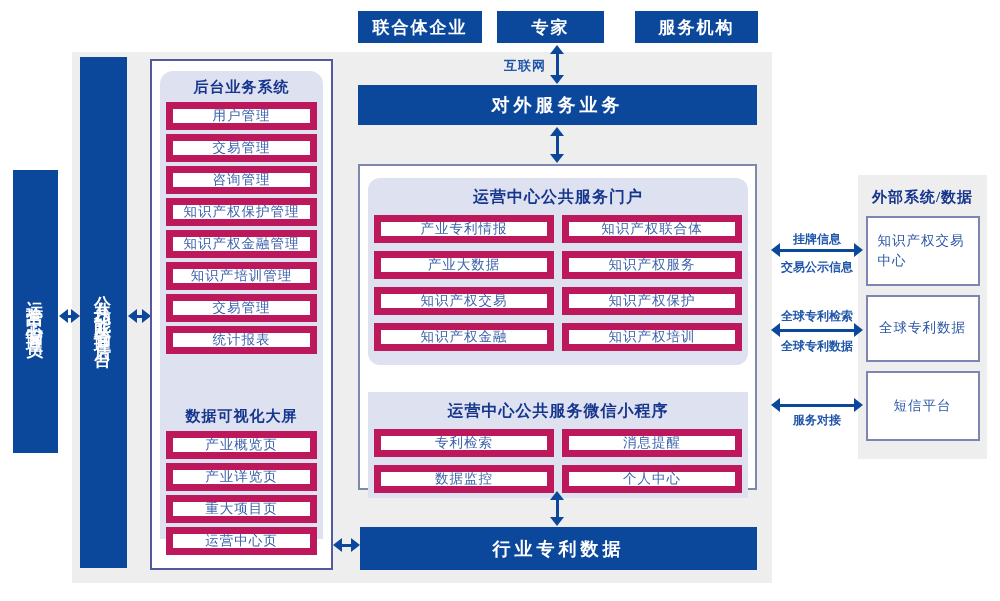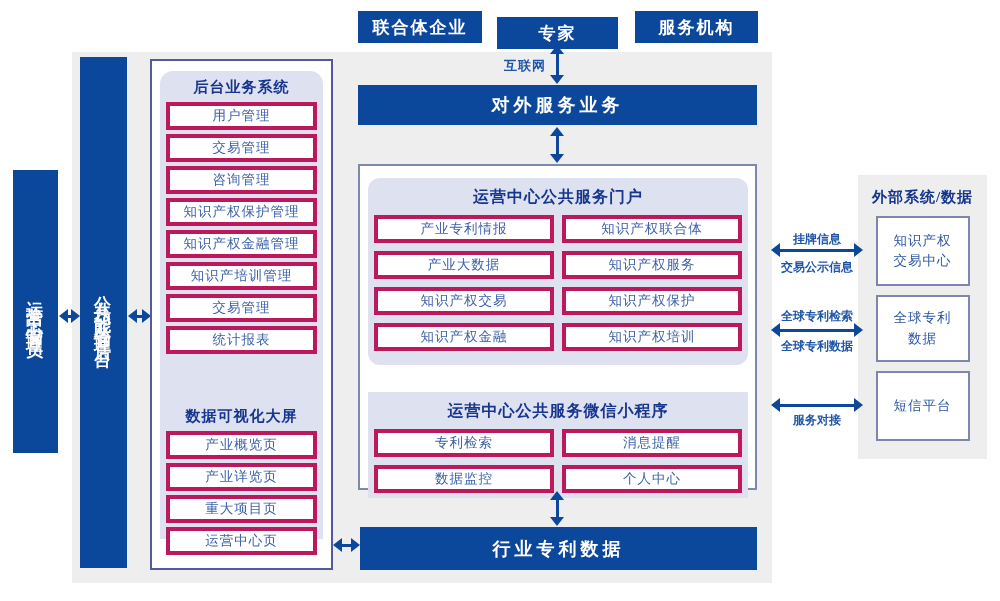--- a/index.html
+++ b/index.html
@@ -35,21 +35,21 @@
   .sec-dashboard{left:160px;top:400px;width:163px;height:139px;}
   .sec-portal{left:368px;top:178px;width:380px;height:187px;border-radius:12px;}
   .sec-mini{left:368px;top:392px;width:380px;height:106px;}
 
   .stitle{text-align:center;font-weight:bold;color:var(--title-navy);margin:7px 0 5px;font-size:15px;letter-spacing:1px;}
   .sec-portal .stitle,.sec-mini .stitle{font-size:16px;margin:9px 0 7px;}
 
   .vlist{display:flex;flex-direction:column;gap:4px;padding:0 6px;}
   .grid2{display:grid;grid-template-columns:1fr 1fr;gap:8px;padding:0 6px;}
   .item{
-    background:#fff;border:4px solid #be185d;color:var(--item-blue);
+    background:#fff;border:7px solid #be185d;color:var(--item-blue);
     display:flex;align-items:center;justify-content:center;
     height:28px;font-size:13.5px;letter-spacing:1px;box-sizing:border-box;
   }
 
   
   .arr{position:absolute;}
   .arr-h{height:14px;background:linear-gradient(var(--primary-blue),var(--primary-blue)) center/calc(100% - 14px) 3px no-repeat;}
   .arr-h::before,.arr-h::after{content:"";position:absolute;top:0;width:0;height:0;border:7px solid transparent;}
   .arr-h::before{left:0;border-left:0;border-right:9px solid var(--primary-blue);}
   .arr-h::after{right:0;border-right:0;border-left:9px solid var(--primary-blue);}
@@ -58,38 +58,38 @@
   .arr-v::before{top:0;border-top:0;border-bottom:9px solid var(--primary-blue);}
   .arr-v::after{bottom:0;border-bottom:0;border-top:9px solid var(--primary-blue);}
 
   .alabel{position:absolute;width:92px;text-align:center;font-size:12px;font-weight:bold;color:var(--label-blue);white-space:nowrap;}
   .netlabel{position:absolute;left:458px;top:57px;width:88px;text-align:right;font-size:13px;font-weight:bold;color:var(--label-blue);letter-spacing:1px;}
 
   
   .rtitle{text-align:center;font-weight:bold;color:var(--title-navy);font-size:15px;padding-top:13px;letter-spacing:1px;}
   .rboxes{display:flex;flex-direction:column;align-items:center;gap:9px;margin-top:9px;}
   .rbox{
-    width:94px;background:#fff;border:2px solid #7e85b2;box-sizing:border-box;
-    display:flex;align-items:center;justify-content:center;text-align:center;
+    width:114px;background:#fff;border:2px solid #7e85b2;box-sizing:border-box;
+    display:flex;align-items:center;justify-content:center;text-align:left;
     color:#2d57a5;font-size:13.5px;line-height:1.5;letter-spacing:1px;padding:8px 10px;
   }
   .rbox-1{height:70px;}
   .rbox-2{height:67px;}
   .rbox-3{height:70px;}
 </style>
 </head>
 <body>
 
 <div id="stage">
 
   <div class="canvas"></div>
   <div class="rcanvas"></div>
 
   <div class="bluebox actor" style="left:358px;top:11px;width:124px;height:32px;">联合体企业</div>
-  <div class="bluebox actor" style="left:497px;top:17px;width:121px;height:32px;">专家</div>
+  <div class="bluebox actor" style="left:497px;top:11px;width:107px;height:32px;">专家</div>
   <div class="bluebox actor" style="left:635px;top:11px;width:123px;height:32px;">服务机构</div>
 
   <div class="netlabel">互联网</div>
   <div class="arr arr-v" style="left:550px;top:45px;height:39px;"></div>
 
   <div class="bluebox hbar" style="left:358px;top:85px;width:399px;height:40px;">对外服务业务</div>
 
   <div class="arr arr-v" style="left:550px;top:127px;height:36px;"></div>
 
   <div class="bluebox vbar" style="left:13px;top:170px;width:45px;height:283px;">运营中心管理员</div>

